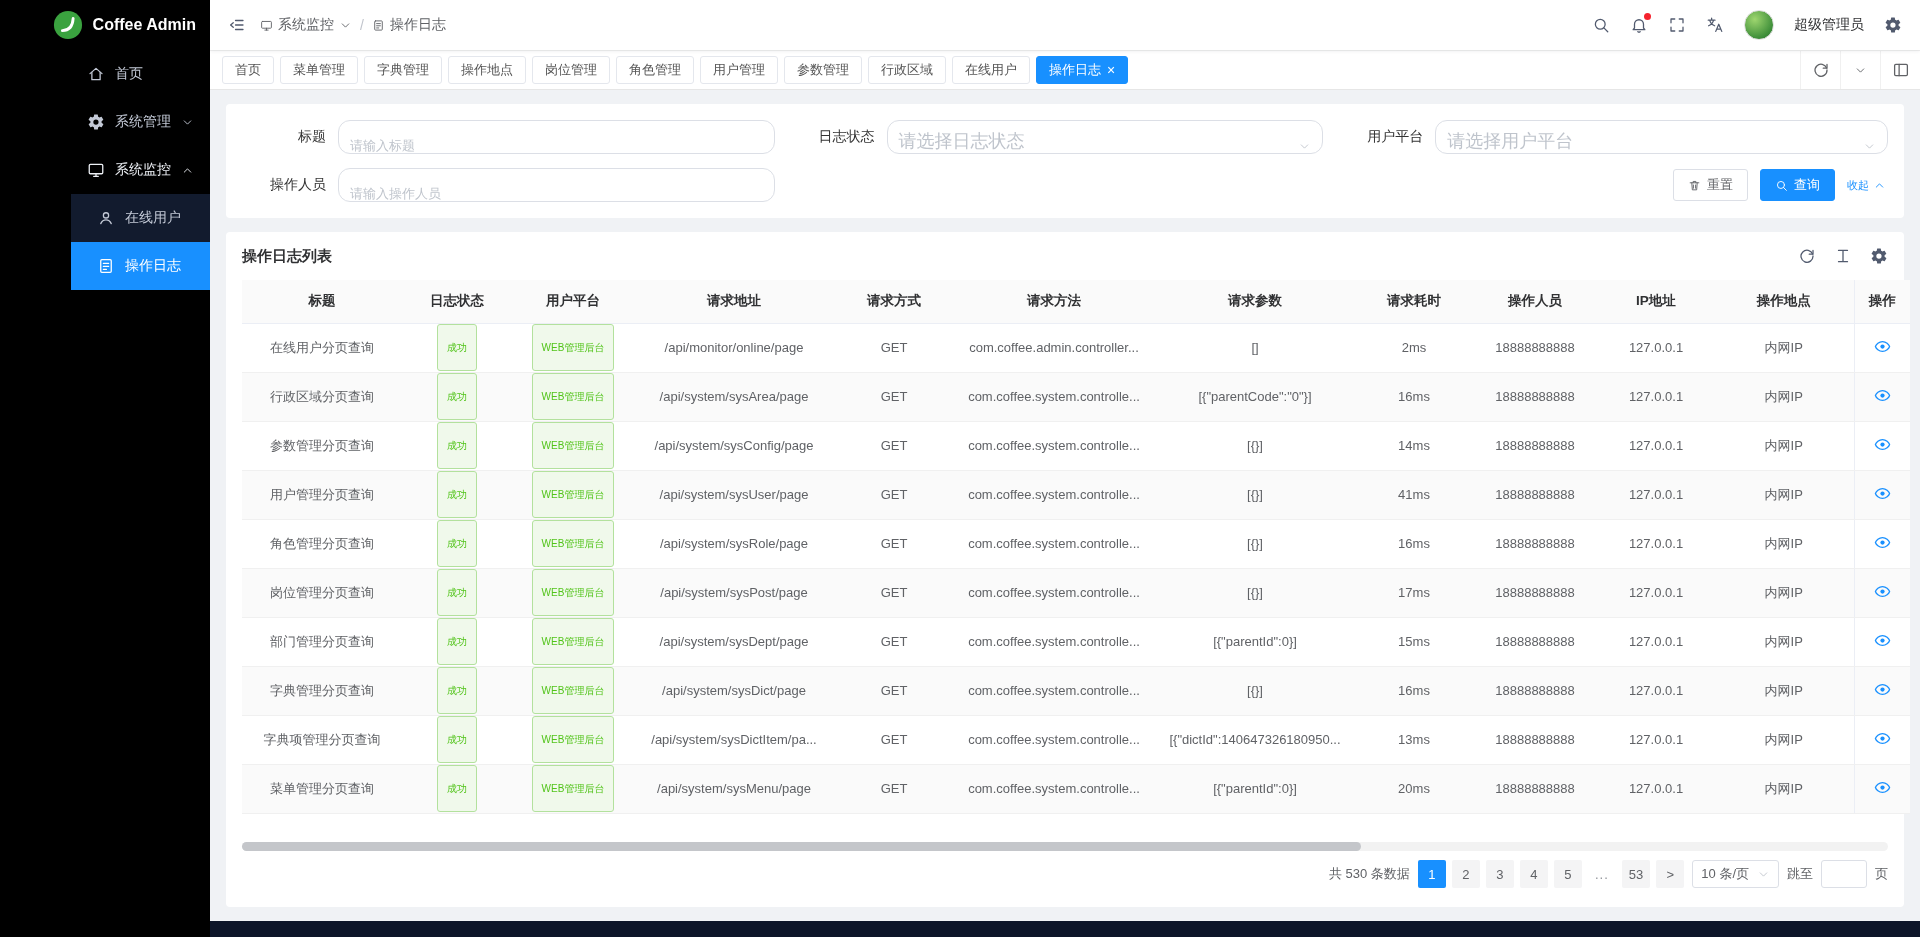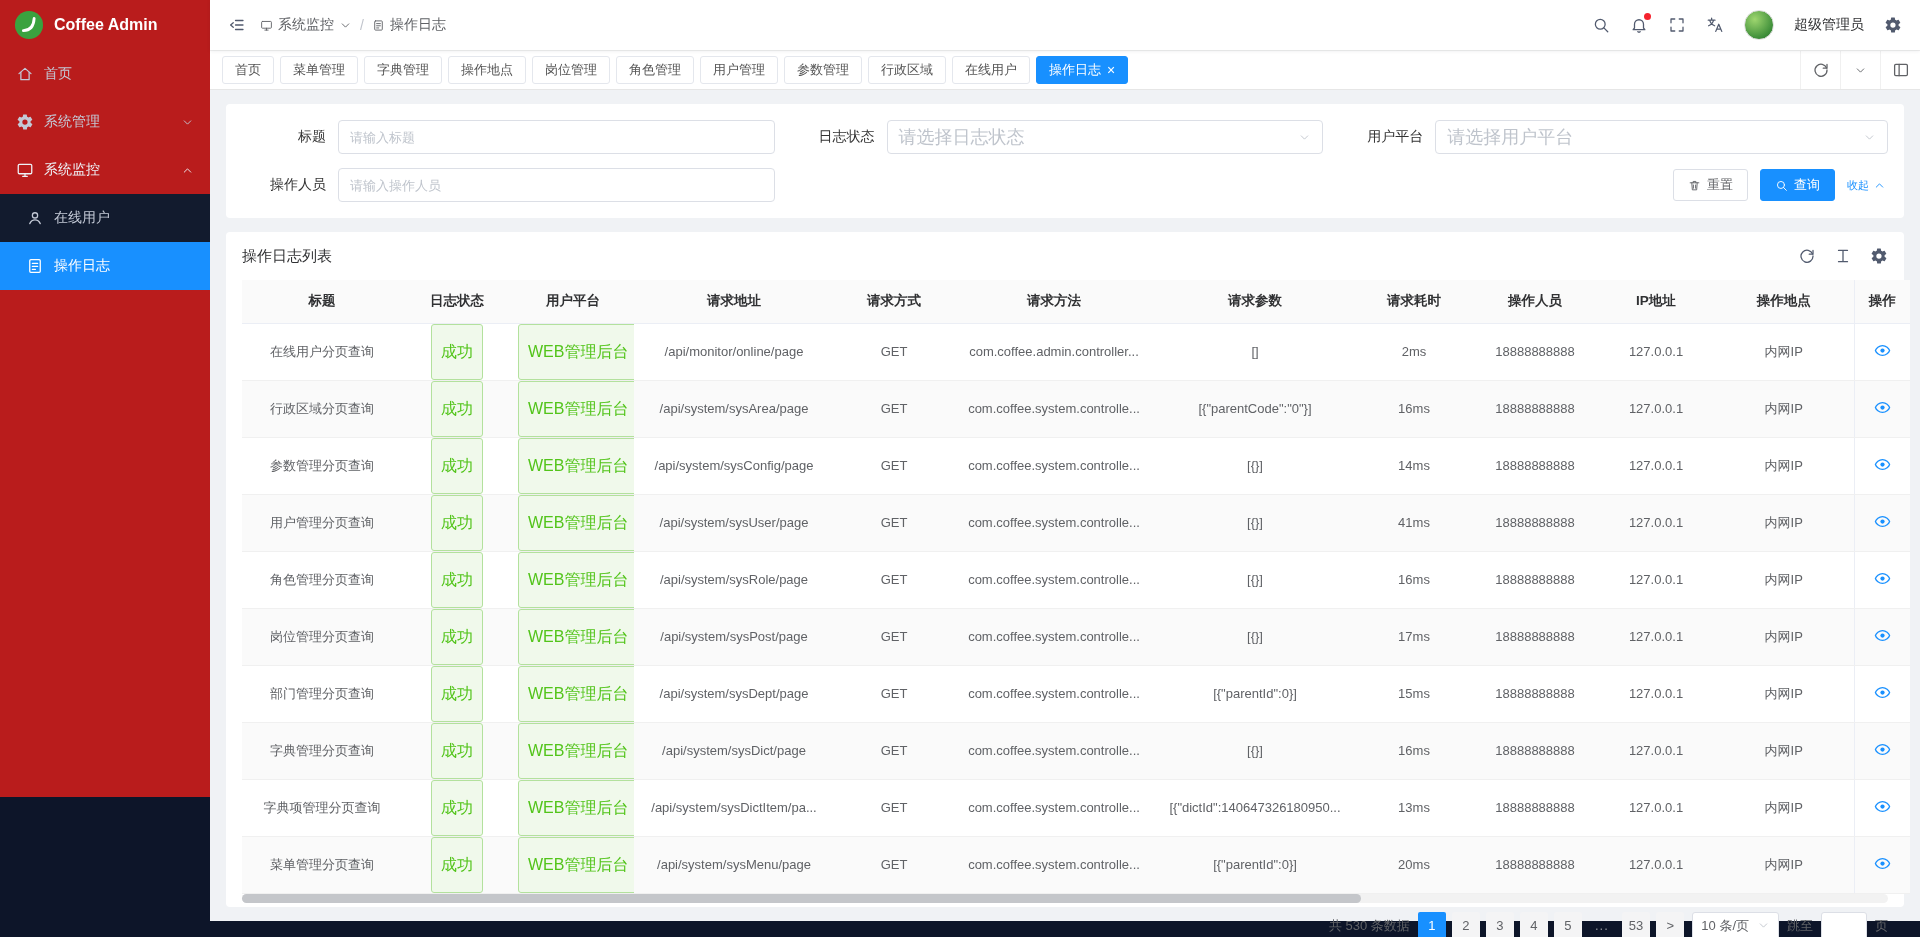--- a/index.html
+++ b/index.html
@@ -2,21 +2,21 @@
 <html><head>
 <meta charset="utf-8">
 <style>
   * { margin:0; padding:0; box-sizing:border-box; }
   html,body { width:1920px; height:937px; overflow:hidden; }
   body { font-family:"Liberation Sans","DejaVu Sans",sans-serif; background:#0d1529; font-size:14px; color:#303133; }
 
   .app { display:flex; width:1920px; height:937px; }
 
   
-  .sidebar { width:210px; height:797px; background:#b91c1c; flex-shrink:0; display:flex; flex-direction:column; }
+  .sidebar { width:210px; height:937px; background:#000000; flex-shrink:0; display:flex; flex-direction:column;align-items:flex-end; }
   .logo { height:50px; display:flex; align-items:center; gap:10px; padding:0 14px; color:#fff; font-weight:bold; font-size:16px; }
   .menu { display:flex; flex-direction:column; }
   .menu-item { height:48px; display:flex; align-items:center; gap:10px; padding:0 16px; color:#c3c9d6; font-size:14px; cursor:pointer; }
   .menu-item .m-arrow { margin-left:auto; }
   .menu-item.parent-open { color:#eef1f6; }
   .submenu { background:#121b2e; }
   .submenu .menu-item { padding-left:26px; }
   .submenu .menu-item.active { background:#1890ff; color:#fff; }
 
   .ic { width:18px; height:18px; fill:none; stroke:currentColor; stroke-width:1.7; stroke-linecap:round; stroke-linejoin:round; flex-shrink:0; }
@@ -47,43 +47,43 @@
   .tab-tool { width:40px; display:flex; align-items:center; justify-content:center; border-left:1px solid #f0f0f0; color:#606266; cursor:pointer; }
 
   
   .content { flex:1; padding:14px 16px; display:flex; flex-direction:column; min-height:0; }
 
   .filter-card { background:#fff; border-radius:4px; padding:16px; }
   .filter-row { display:flex; align-items:center; }
   .filter-row + .filter-row { margin-top:14px; }
   .filter-group { width:33.33%; display:flex; align-items:center; padding-right:16px; }
   .filter-label { width:96px; text-align:right; padding-right:12px; font-size:14px; color:#333; flex-shrink:0; }
-  .field { flex:1; height:34px; border:1px solid #dcdfe6; border-radius:4px; display:flex; align-items:center; padding:0 11px; background:#fff; }
+  .field { flex:1; height:34px; border:1px solid #dcdfe6; border-radius:12px; display:flex; align-items:flex-end; padding:0 11px; background:#fff; }
   .field input { border:none; outline:none; width:100%; font-size:13px; color:#303133; background:transparent; }
   .field input::placeholder { color:#bfc4cc; }
   .select-placeholder { flex:1; font-size:18px; color:#bfc4cc; }
   .select-caret { color:#c0c4cc; }
   .filter-actions { margin-left:auto; display:flex; align-items:center; gap:12px; padding-right:2px; }
   .btn { height:32px; padding:0 14px; border-radius:3px; font-size:13px; display:inline-flex; align-items:center; gap:6px; cursor:pointer; }
   .btn-default { background:#fff; border:1px solid #dcdfe6; color:#606266; }
   .btn-primary { background:#1890ff; border:1px solid #1890ff; color:#fff; }
   .link-btn { color:#1890ff; font-size:11px; display:inline-flex; align-items:center; gap:4px; cursor:pointer; }
 
   .table-card { background:#fff; border-radius:4px; margin-top:14px; flex:1; display:flex; flex-direction:column; padding:0 16px 10px; min-height:0; }
   .card-header { height:48px; display:flex; align-items:center; flex-shrink:0; }
-  .card-title { font-size:15px; font-weight:normal; color:#303133; }
+  .card-title { font-size:15px; font-weight:bold; color:#303133; }
   .card-tools { margin-left:auto; display:flex; align-items:center; gap:18px; color:#5f6368; }
 
   table { width:100%; border-collapse:collapse; table-layout:fixed; }
   thead th { background:#fafafa; height:43px; font-size:13.5px; font-weight:bold; color:#303133; text-align:center; border-bottom:1px solid #ebeef5; padding:0 6px; white-space:nowrap; overflow:hidden; }
   tbody td { height:49px; text-align:center; font-size:13px; color:#606266; border-bottom:1px solid #f0f0f0; padding:0 6px; white-space:nowrap; overflow:hidden; text-overflow:ellipsis; background:#fff; }
   tr.striped td { background:#fafafa; }
   th:last-child, td:last-child { border-left:1px solid #ebeef5; }
 
-  .badge { display:inline-block; padding:15px 9px; font-size:16px; color:#52c41a; background:#f0f9eb; border:1px solid #b3e19d; border-radius:3px; line-height:1.5; }
+  .badge { display:inline-block; padding:15px 9px; font-size:10px; color:#52c41a; background:#f0f9eb; border:1px solid #b3e19d; border-radius:3px; line-height:1.5; }
   .eye-btn { color:#1890ff; cursor:pointer; display:inline-flex; align-items:center; }
   .icon-eye { width:17px; height:17px; }
 
   .hscroll { margin-top:auto; height:9px; background:#f2f2f2; border-radius:5px; flex-shrink:0; }
   .hscroll-thumb { width:68%; height:9px; background:#c4c6ca; border-radius:5px; }
 
   .pagination { height:46px; display:flex; align-items:center; justify-content:flex-end; gap:8px; font-size:13px; color:#606266; flex-shrink:0; }
   .page-btn { min-width:28px; height:28px; padding:0 7px; background:#f4f4f5; border-radius:2px; display:inline-flex; align-items:center; justify-content:center; cursor:pointer; color:#606266; }
   .page-active { background:#1890ff; color:#fff; }
   .page-ellipsis { background:transparent; color:#909399; letter-spacing:1px; }

